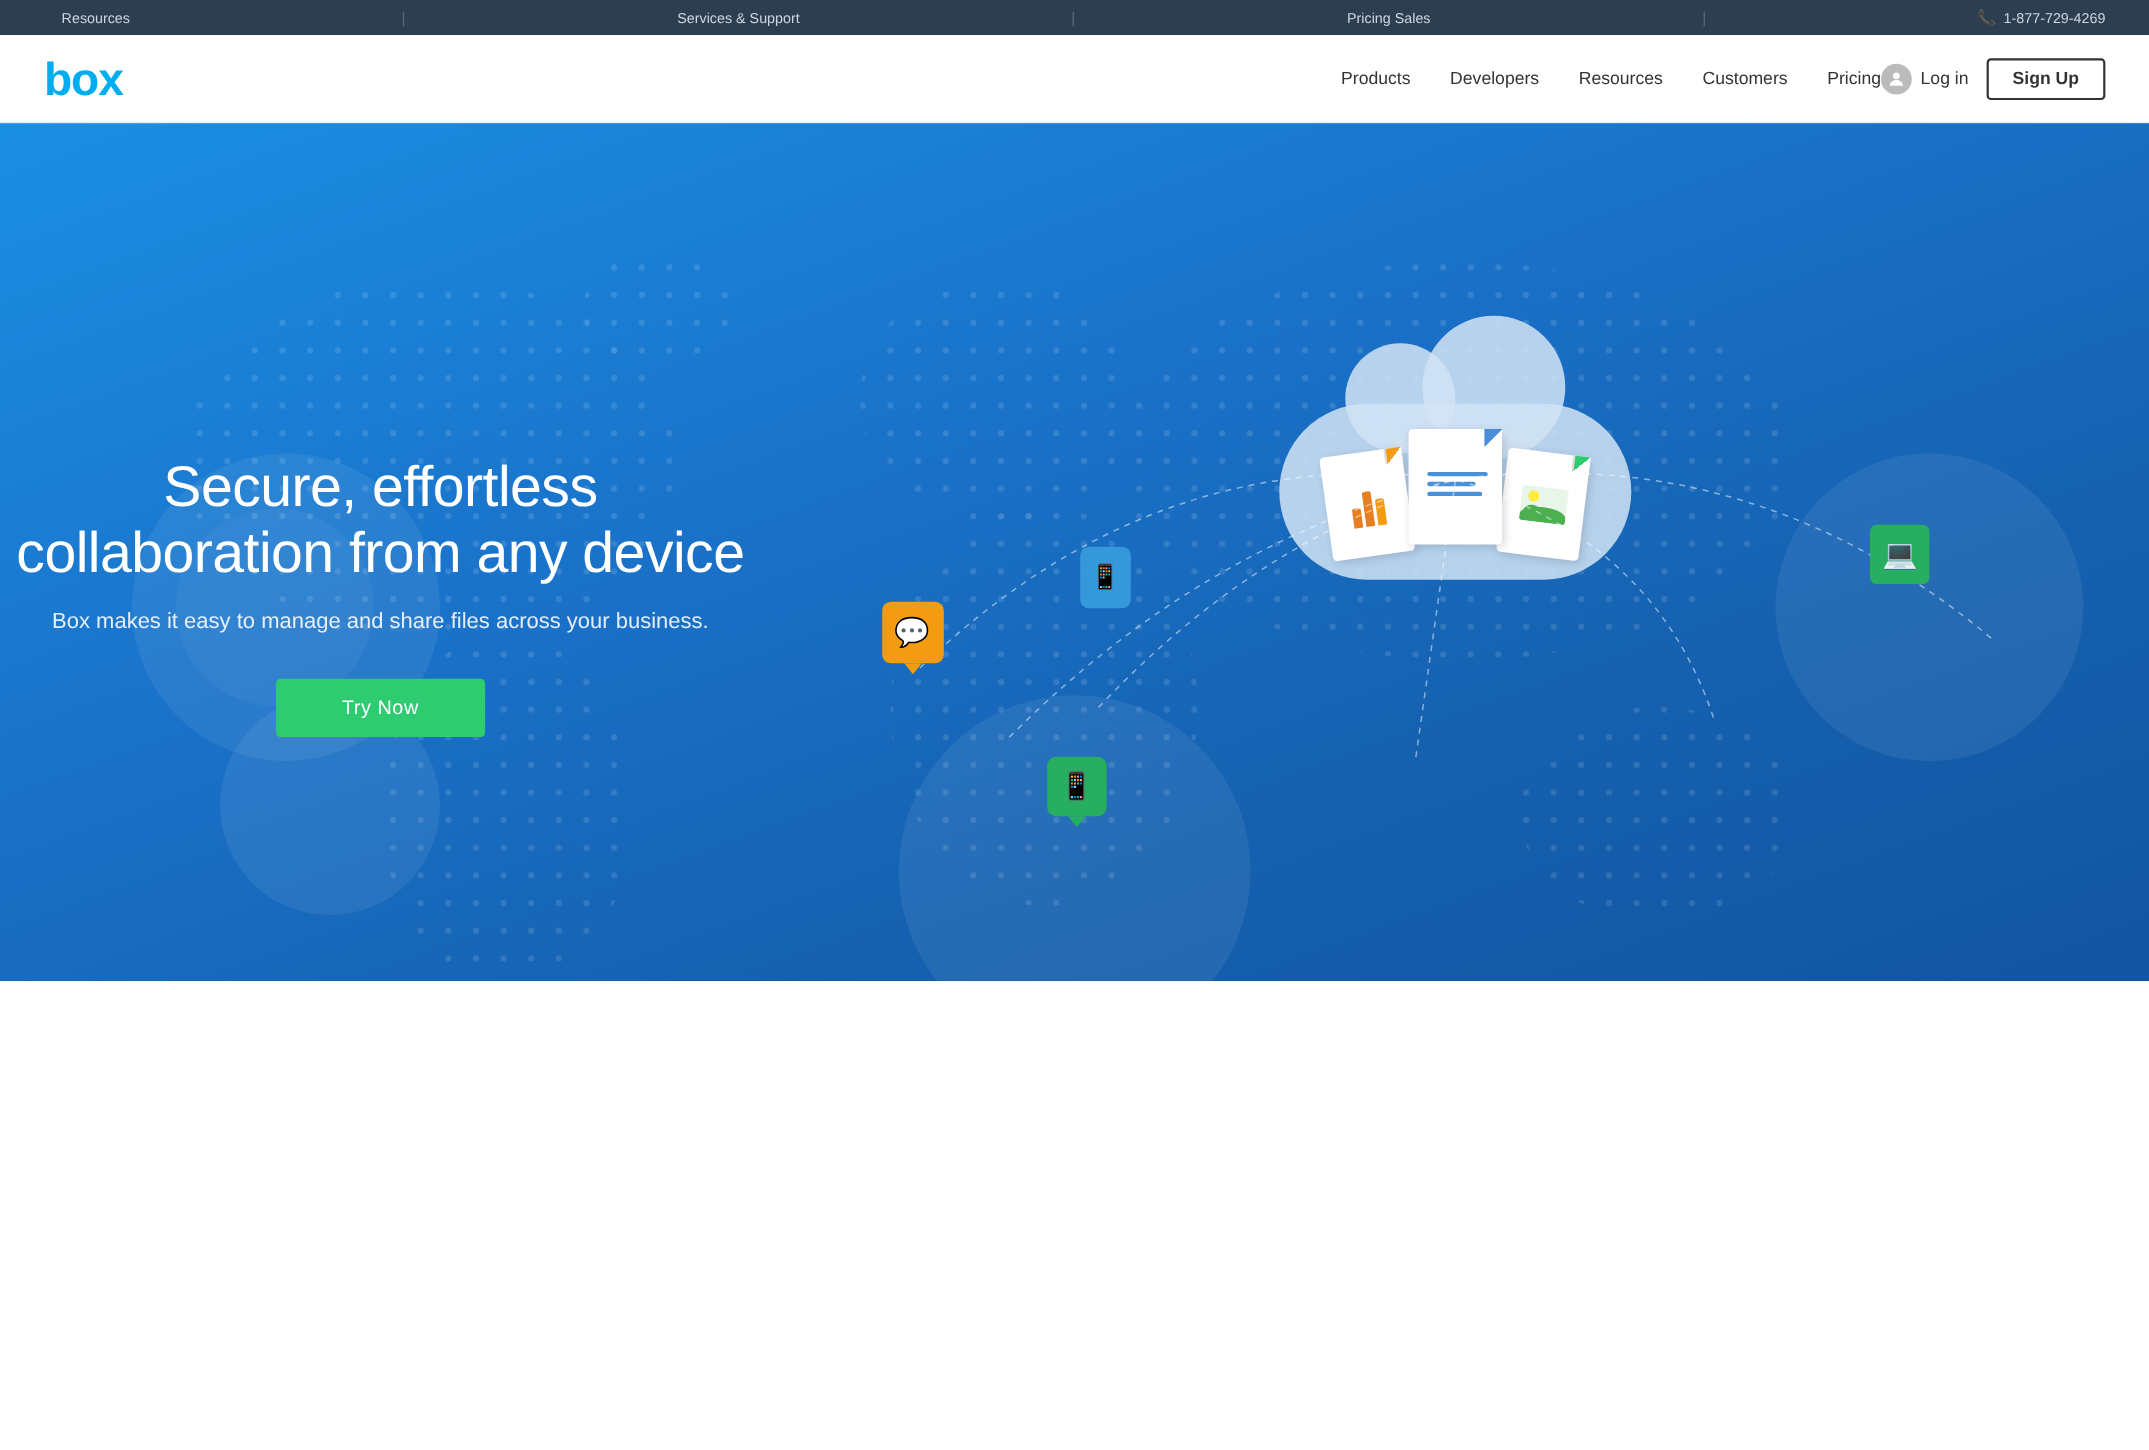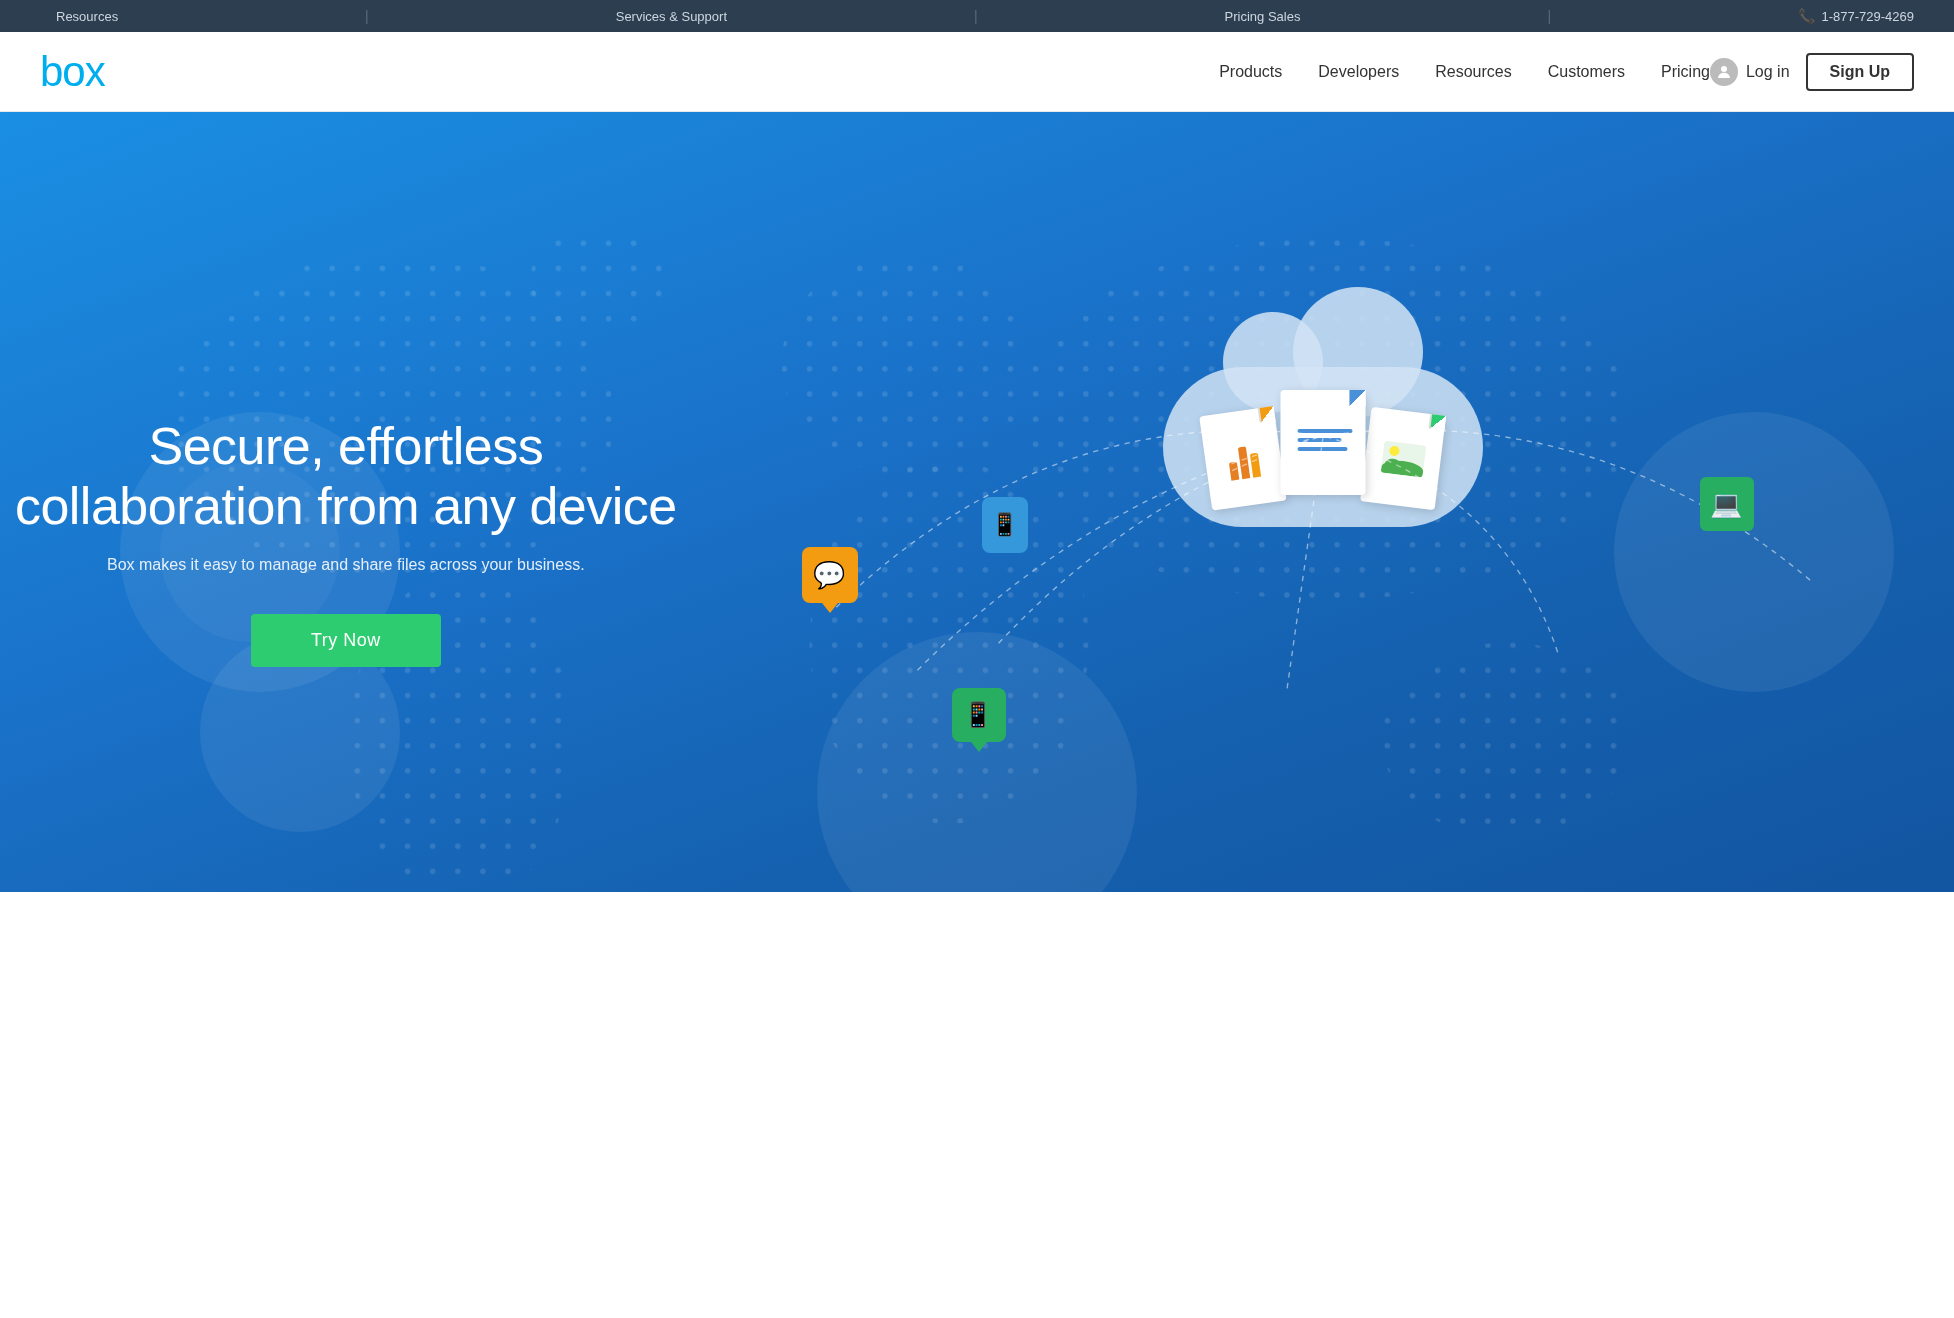--- a/index.html
+++ b/index.html
@@ -49,21 +49,21 @@
       box-shadow: 0 1px 4px rgba(0,0,0,0.08);
     }
     .logo {
       display: flex;
       align-items: center;
       margin-right: 60px;
       text-decoration: none;
     }
     .logo-text {
       font-size: 42px;
-      font-weight: 400;
+      font-weight: 700;
       color: #0061d5;
       letter-spacing: -1px;
     }
     .logo-text span { color: #00aeef; }
     .nav-links {
       display: flex;
       align-items: center;
       gap: 36px;
       flex: 1;
       justify-content: flex-end;
@@ -140,21 +140,21 @@
       color: #fff;
     }
     .hero-title {
       font-size: 52px;
       font-weight: 300;
       line-height: 1.15;
       margin-bottom: 20px;
       letter-spacing: -0.5px;
     }
     .hero-subtitle {
-      font-size: 16px;
+      font-size: 20px;
       font-weight: 300;
       color: rgba(255,255,255,0.88);
       margin-bottom: 40px;
     }
     .try-now-btn {
       background: #2ecc71;
       color: #fff;
       border: none;
       border-radius: 4px;
       padding: 16px 60px;

